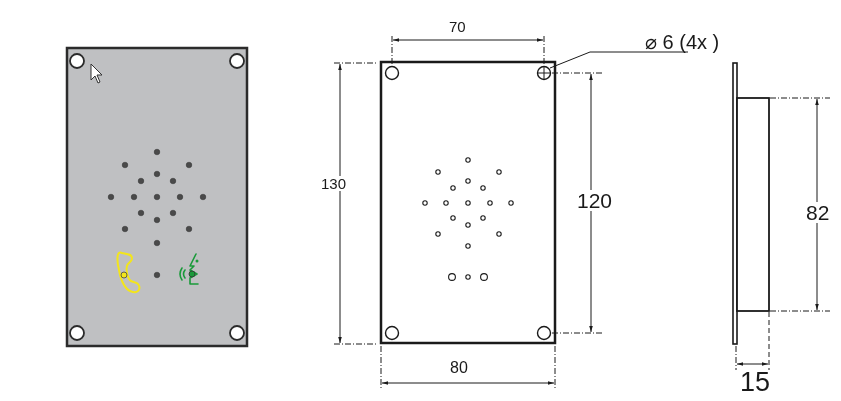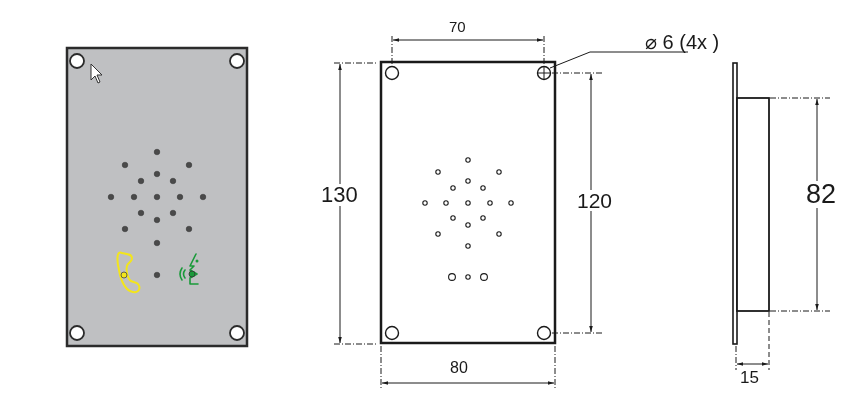--- a/index.html
+++ b/index.html
@@ -139,17 +139,17 @@
     <g stroke="#1a1a1a" stroke-width="1" fill="none">
       <line x1="736" y1="346" x2="736" y2="370" stroke-dasharray="6,2,1,2"></line>
       <line x1="769" y1="312" x2="769" y2="370" stroke-dasharray="5,3"></line>
       <line x1="737" y1="364" x2="768" y2="364" marker-start="url(#arr)" marker-end="url(#arr)"></line>
     </g>
   </g>
 </svg>
 
 <div class="label" style="left:449px;top:19px;font-size:15px;">70</div>
 <div class="label" style="left:597px;top:32px;font-size:20px;margin-left:48px;">⌀ 6  (4x )</div>
-<div class="label" style="left:321px;top:184px;font-size:22px;background:#fff;">130</div>
+<div class="label" style="left:321px;top:176px;font-size:15px;background:#fff;">130</div>
 <div class="label" style="left:577px;top:190px;font-size:21px;background:#fff;text-align:right;">120</div>
 <div class="label" style="left:450px;top:360px;font-size:16px;">80</div>
-<div class="label" style="left:806px;top:181px;font-size:27px;background:#fff;">82</div>
-<div class="label" style="left:740px;top:369px;font-size:17px;">15</div>
+<div class="label" style="left:806px;top:202px;font-size:21px;background:#fff;">82</div>
+<div class="label" style="left:740px;top:369px;font-size:27px;">15</div>
 
 </body></html>

